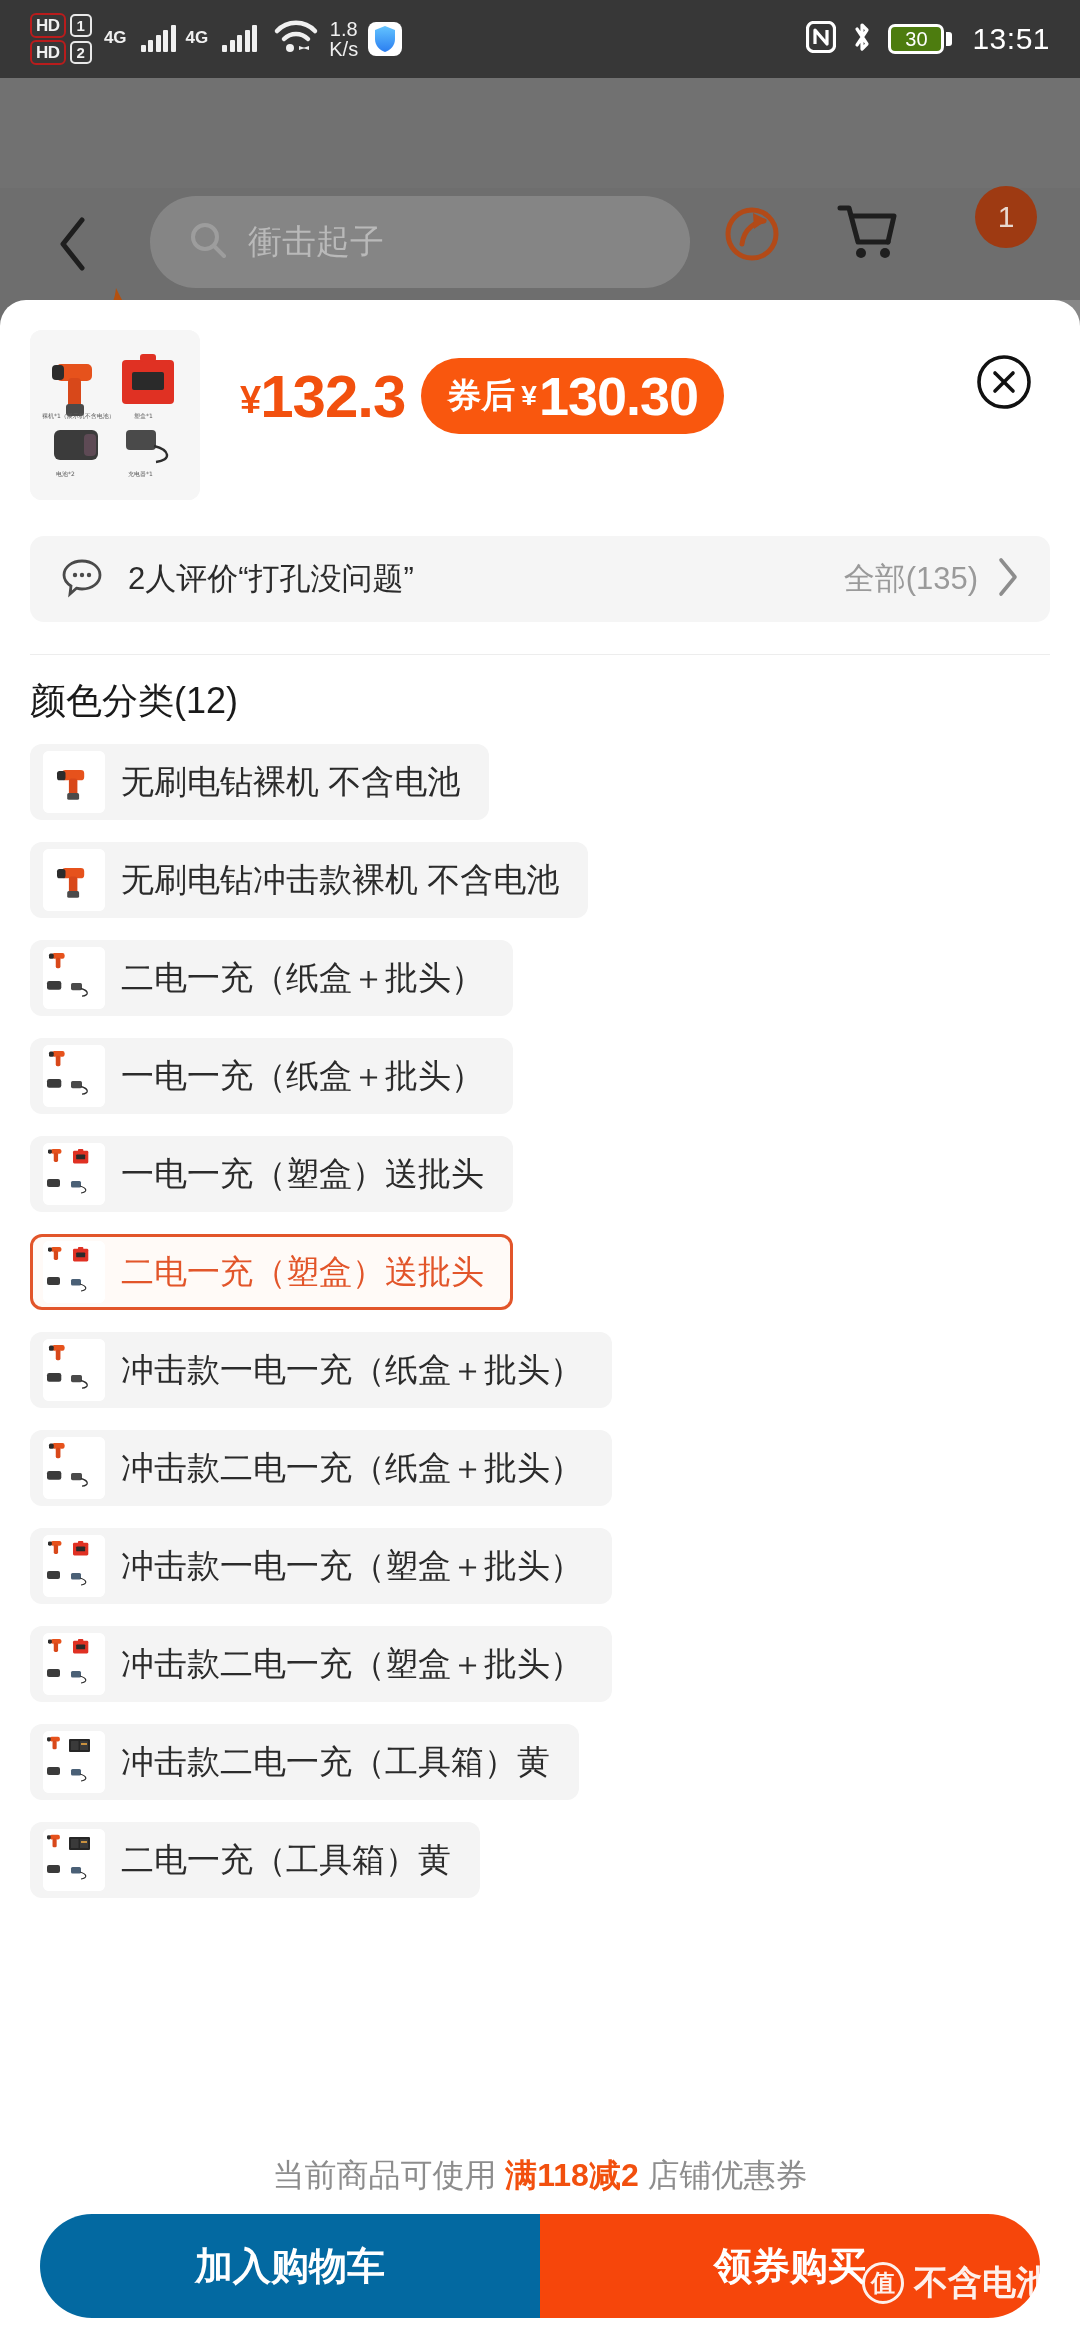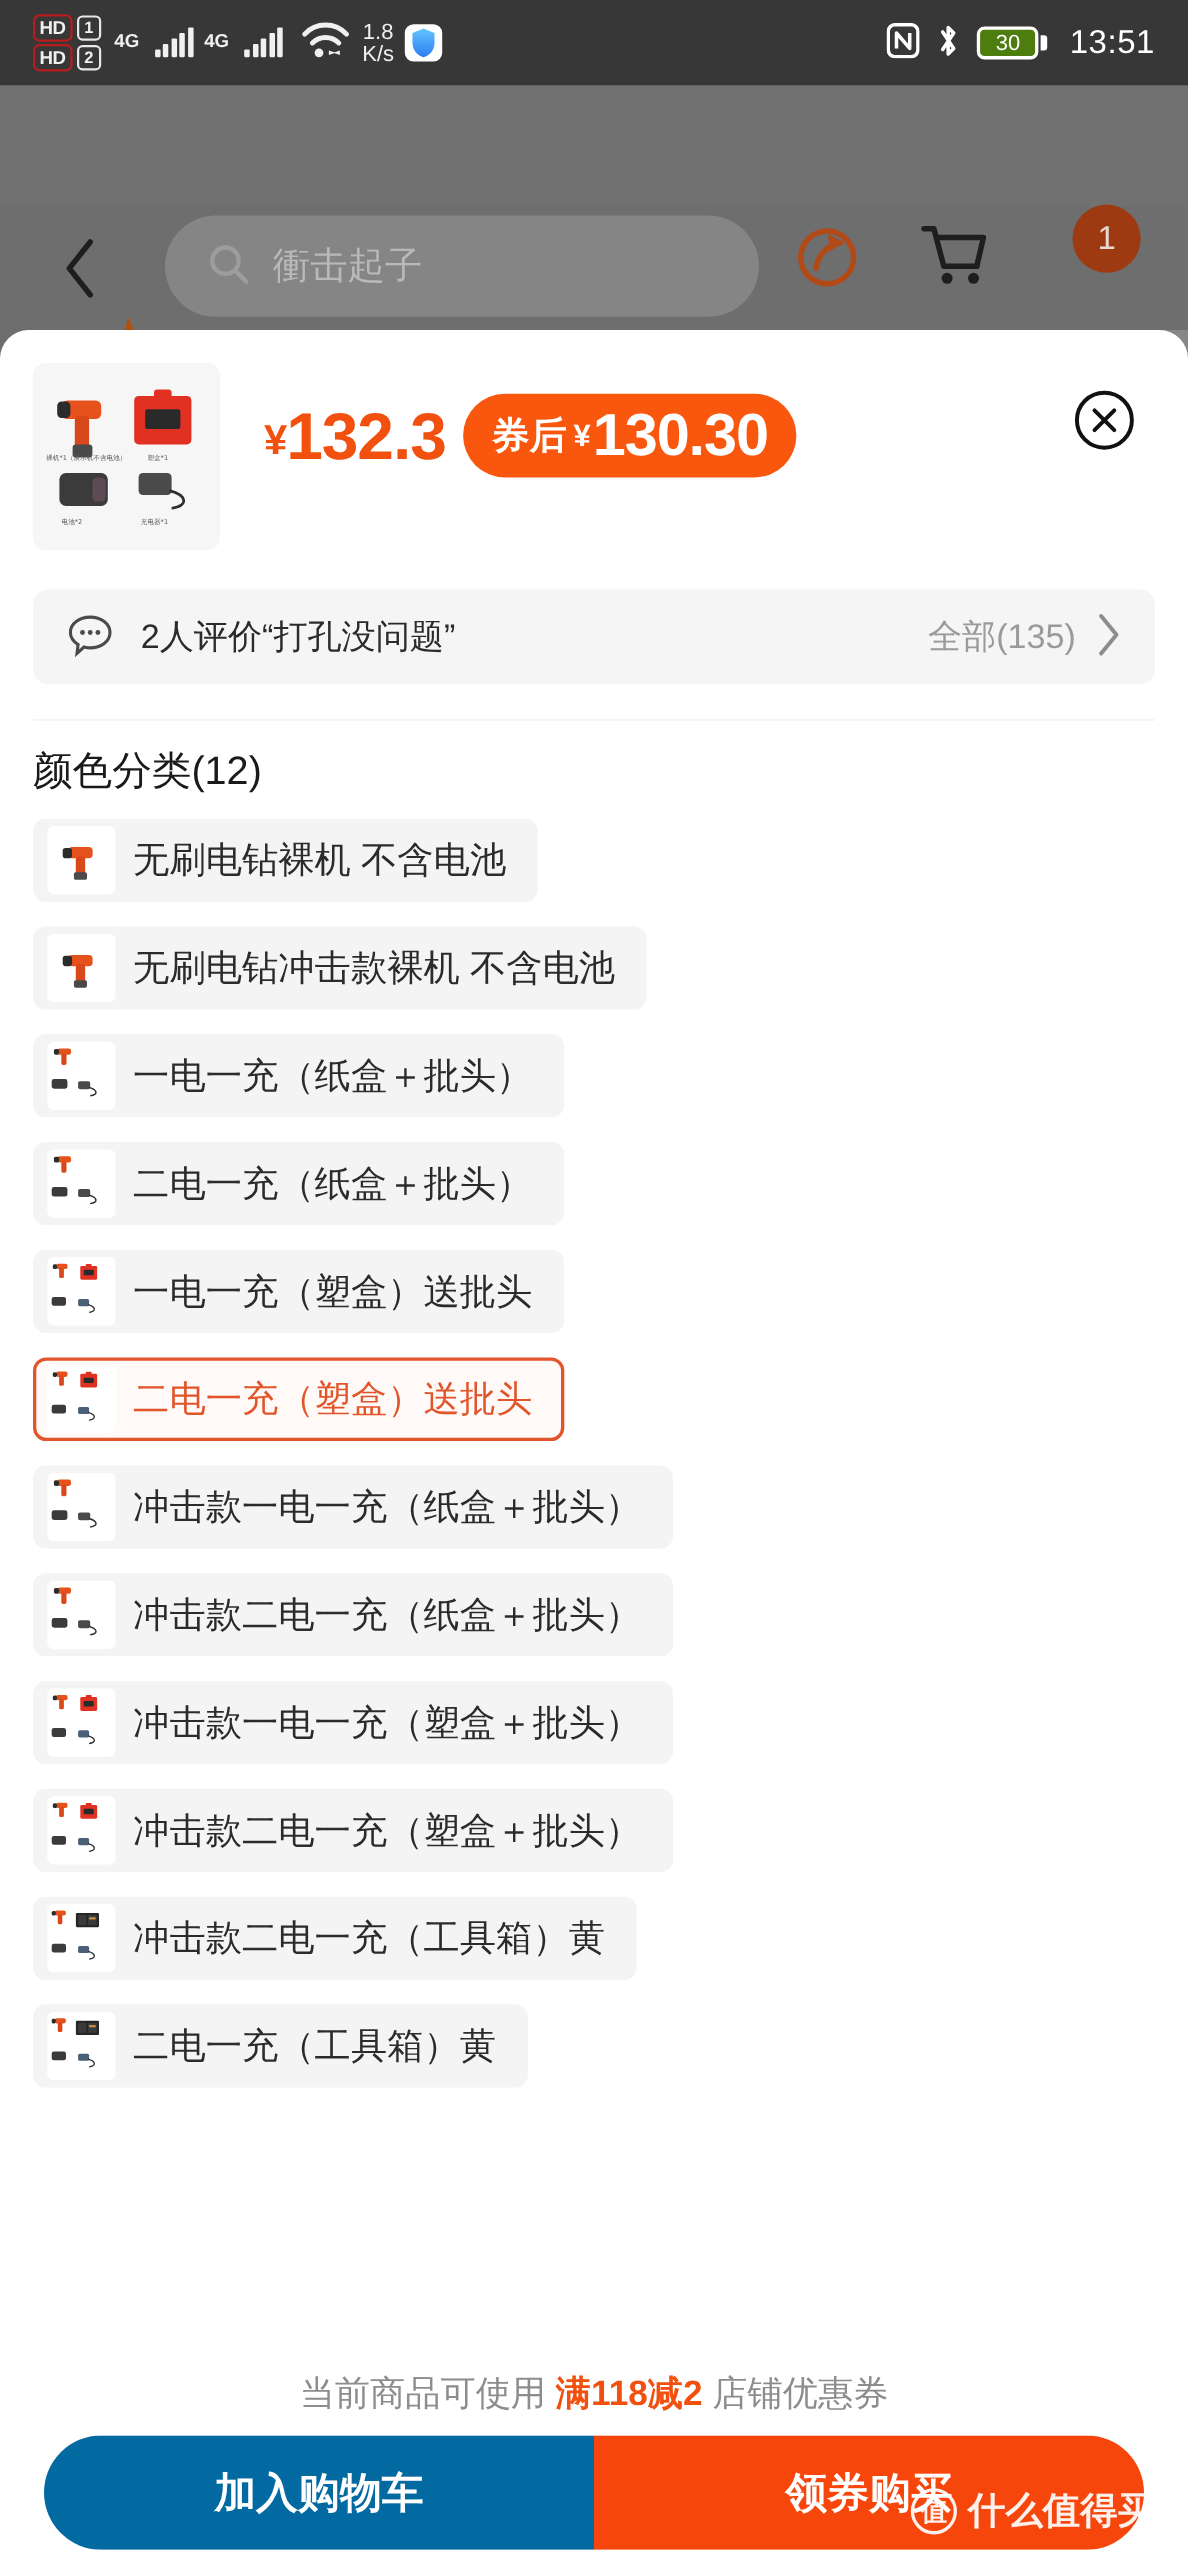--- a/index.html
+++ b/index.html
@@ -593,39 +593,39 @@
                   <rect x="13" y="13" width="9" height="20" rx="3" fill="#d8481a"></rect>
                 </g>
                 <g transform="translate(4,34) scale(0.55)">
                   <rect x="0" y="0" width="26" height="16" rx="4" fill="#3b3b3b"></rect>
                 </g>
                 <g transform="translate(28,36) scale(0.55)">
                   <rect x="0" y="0" width="20" height="13" rx="3" fill="#4a4a4a"></rect>
                   <path d="M18 10 C32 14 34 22 20 24" fill="none" stroke="#2e2e2e" stroke-width="2.4"></path>
                 </g>
               </svg></span>
-            <span class="opt-label">一电一充（纸盒＋批头）</span>
+            <span class="opt-label">二电一充（纸盒＋批头）</span>
           </div></div>
         <div class="opt-row"><div class="opt">
             <span class="opt-thumb"><svg width="62" height="62" viewBox="0 0 62 62">
                 <rect width="62" height="62" fill="#ffffff"></rect>
                 <g transform="translate(6,4) scale(0.52)">
                   <rect x="6" y="4" width="24" height="11" rx="4" fill="#e6521c"></rect>
                   <rect x="0" y="5" width="9" height="10" rx="3" fill="#2c2c2c"></rect>
                   <rect x="13" y="13" width="9" height="20" rx="3" fill="#d8481a"></rect>
                 </g>
                 <g transform="translate(4,34) scale(0.55)">
                   <rect x="0" y="0" width="26" height="16" rx="4" fill="#3b3b3b"></rect>
                 </g>
                 <g transform="translate(28,36) scale(0.55)">
                   <rect x="0" y="0" width="20" height="13" rx="3" fill="#4a4a4a"></rect>
                   <path d="M18 10 C32 14 34 22 20 24" fill="none" stroke="#2e2e2e" stroke-width="2.4"></path>
                 </g>
               </svg></span>
-            <span class="opt-label">二电一充（纸盒＋批头）</span>
+            <span class="opt-label">一电一充（纸盒＋批头）</span>
           </div></div>
         <div class="opt-row"><div class="opt">
             <span class="opt-thumb"><svg width="62" height="62" viewBox="0 0 62 62">
                 <rect width="62" height="62" fill="#ffffff"></rect>
                 <g transform="translate(5,4) scale(0.48)">
                   <rect x="6" y="4" width="22" height="10" rx="4" fill="#e6521c"></rect>
                   <rect x="0" y="5" width="8" height="9" rx="3" fill="#2c2c2c"></rect>
                   <rect x="12" y="12" width="9" height="19" rx="3" fill="#d8481a"></rect>
                 </g>
                 <g transform="translate(30,6) scale(0.45)">
@@ -802,16 +802,16 @@
       <span>当前商品可使用 </span><span class="hl">满118减2</span><span> 店铺优惠券</span>
     </div>
 
     <div class="action-bar">
       <div class="btn-cart">加入购物车</div>
       <div class="btn-buy">领券购买</div>
     </div>
 
     <div class="watermark">
       <span class="wm-circle">值</span>
-      <span class="wm-text">什么值得买</span>
+      <span class="wm-text">不含电池</span>
     </div>
   </div>
 </div>
 
 </body></html>

